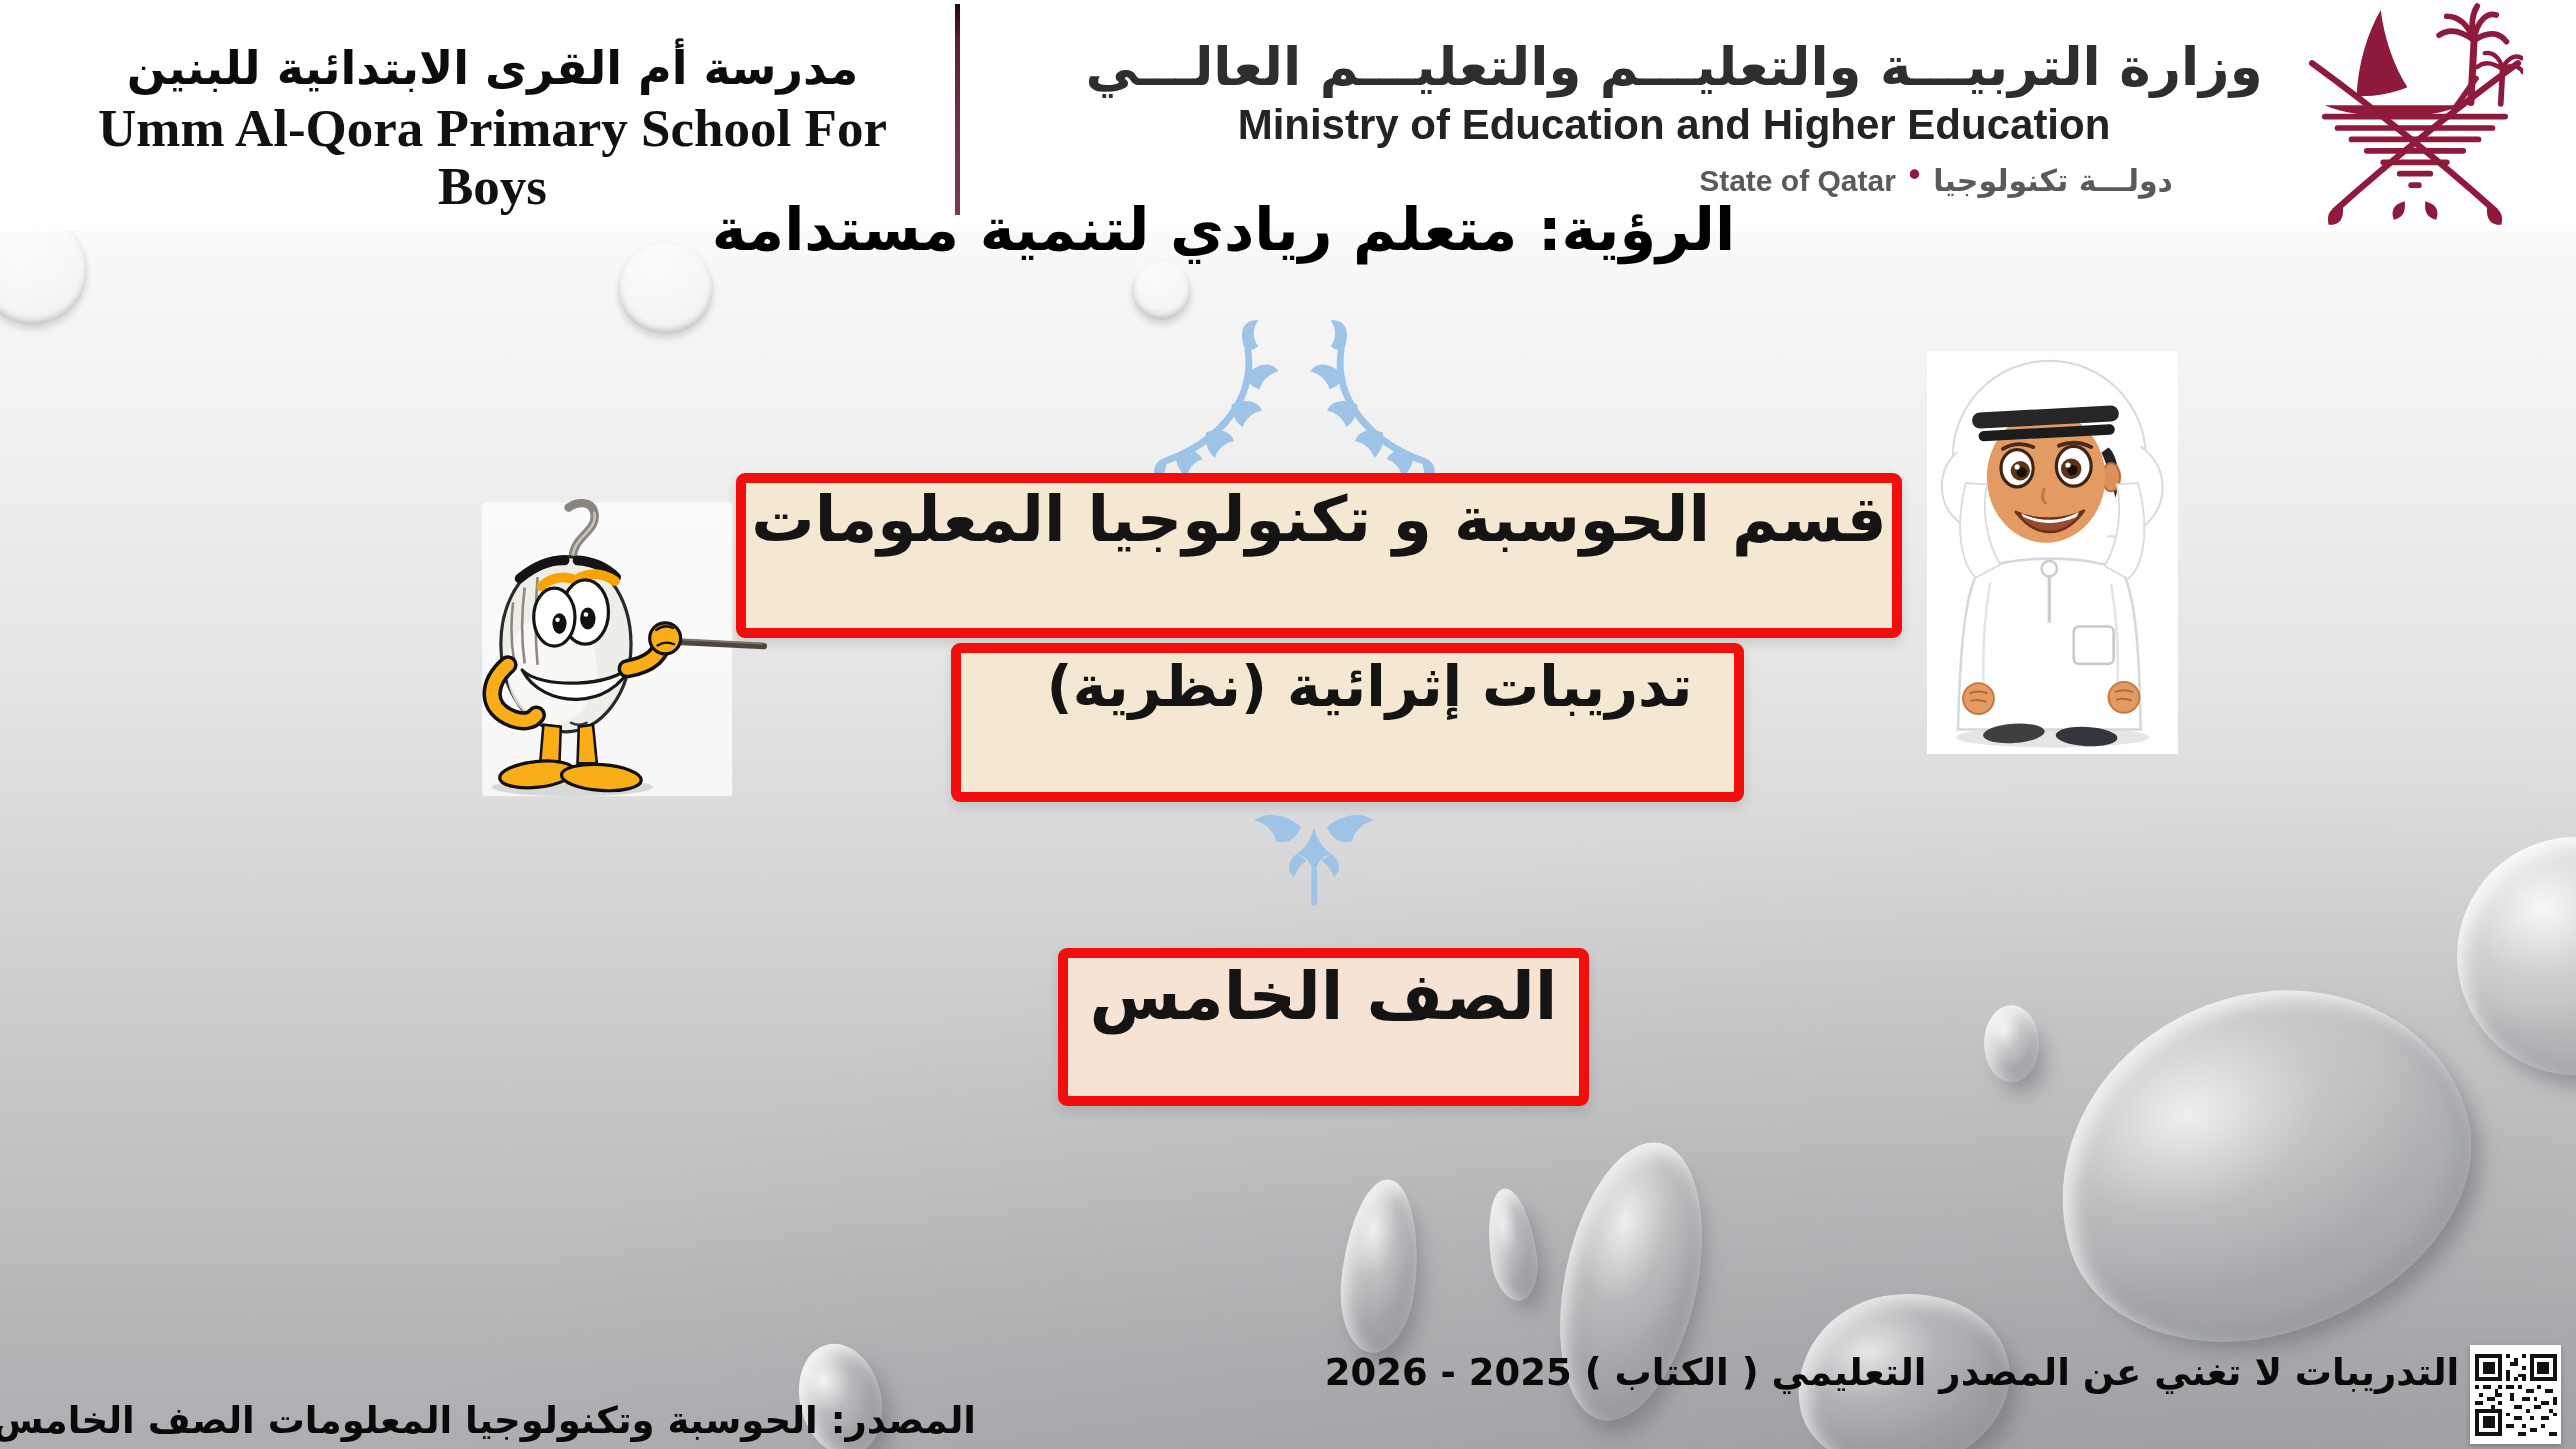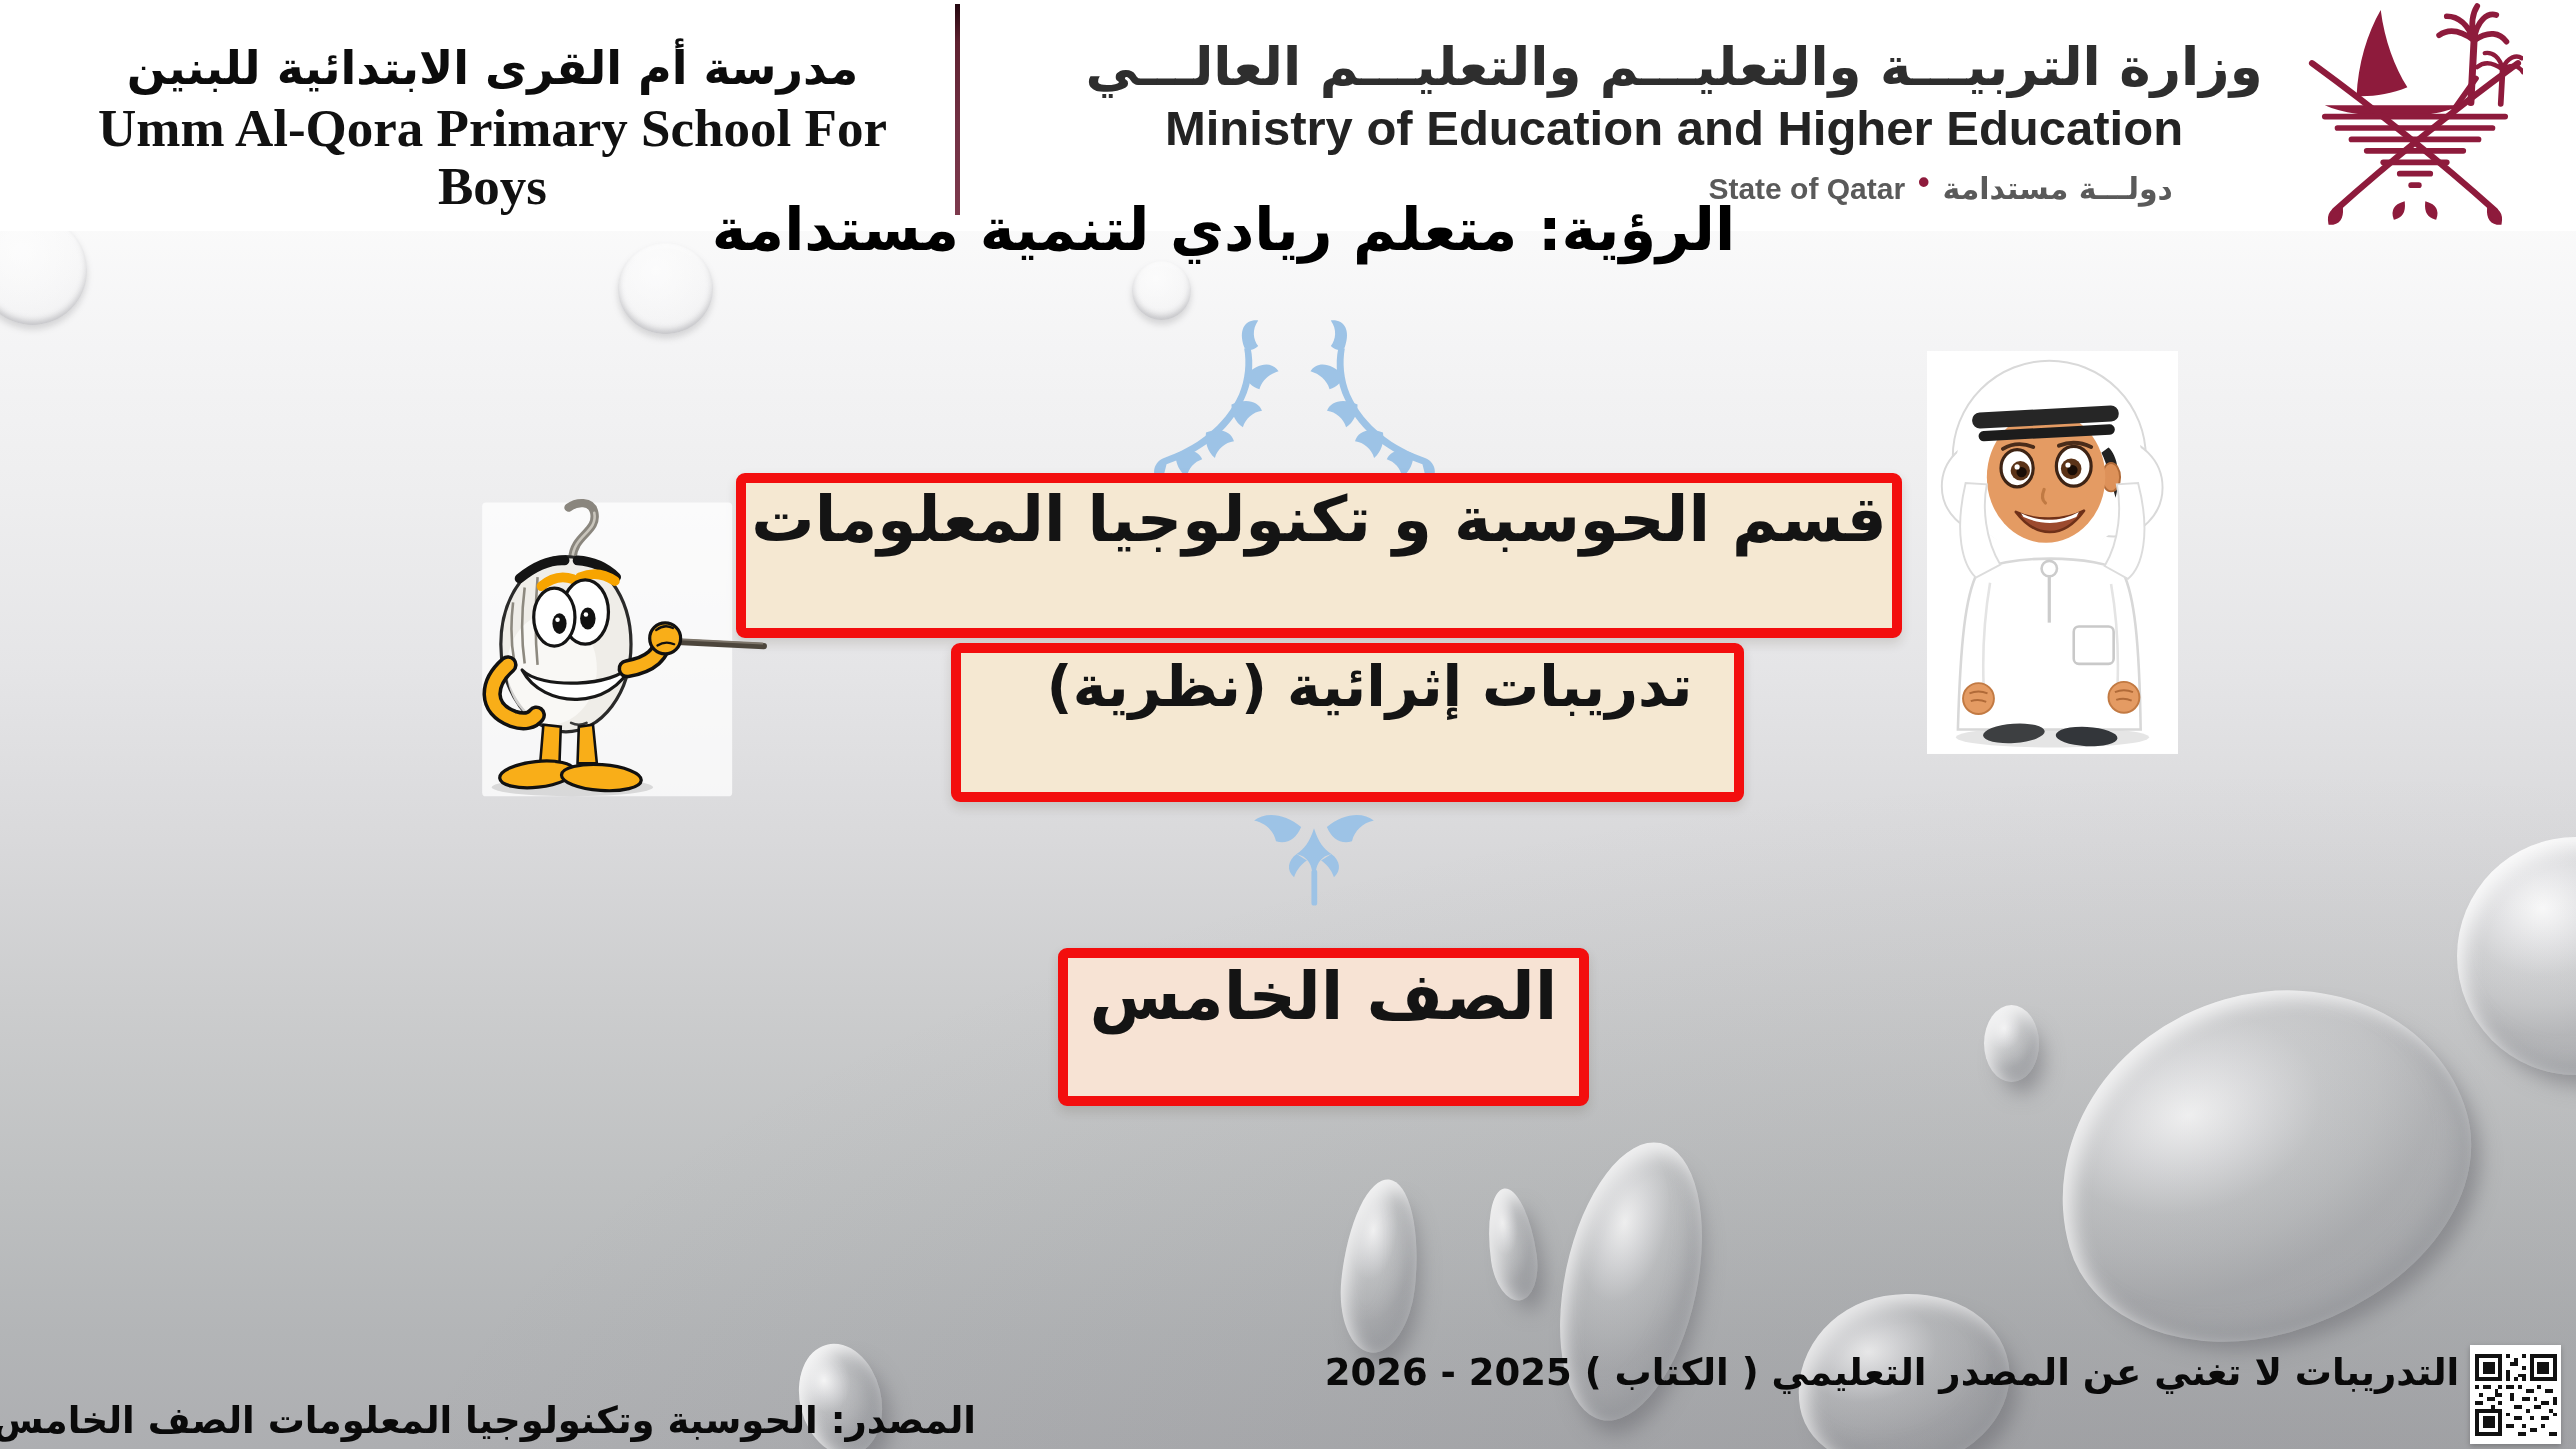--- a/index.html
+++ b/index.html
@@ -27,21 +27,21 @@
     background:radial-gradient(120% 95% at 88% 112%,rgba(88,88,94,.20),rgba(88,88,94,0) 62%);}
   
   .band{left:0;top:0;width:2576px;height:231px;background:#ffffff;z-index:2;}
   .school{left:61px;top:40px;width:863px;text-align:center;z-index:3;}
   .school-ar{font-size:46px;font-weight:700;color:#0c0c0c;direction:rtl;line-height:1.25;}
   .school-en{font-family:"Liberation Serif",serif;font-weight:700;font-size:53px;color:#111;line-height:1.1;margin-top:1.3px;}
   .divider{left:955px;top:3.9px;width:5.2px;height:211px;z-index:3;
     background:linear-gradient(180deg,#23070f 0%,#5e2130 18%,#713043 55%,#7d3a4d 100%);}
   .ministry{left:1030px;top:33px;width:1288px;text-align:center;z-index:3;}
   .ministry-ar{font-size:53px;font-weight:700;color:#2e2e2e;direction:rtl;line-height:1.3;}
-  .ministry-en{font-family:"Liberation Sans",sans-serif;font-weight:700;font-size:49px;color:#232323;line-height:1.05;margin-top:1.3px;}
+  .ministry-en{font-family:"Liberation Sans",sans-serif;font-weight:700;font-size:42px;color:#232323;line-height:1.05;margin-top:1.3px;}
   .stateline{margin-top:9px;text-align:right;padding-right:145px;font-size:30px;color:#5a5a5a;direction:ltr;}
   .stateline .en{font-family:"Liberation Sans",sans-serif;font-weight:700;}
   .stateline .dot{color:#8E1B3C;font-size:33px;vertical-align:3.9px;padding:0 9px;}
   .stateline .ar{font-weight:700;direction:rtl;}
   .emblem{left:2307px;top:1.3px;width:216px;height:254px;z-index:3;}
   
   .vision{left:676px;top:195px;width:1095px;text-align:center;z-index:3;
     font-size:59px;font-weight:700;color:#000;direction:rtl;white-space:nowrap;}
   
   .flourish-pair{left:1150px;top:317px;width:296px;height:185px;z-index:3;display:flex;gap:9px;}
@@ -90,21 +90,21 @@
   <div class="school-ar" dir="rtl">مدرسة أم القرى الابتدائية للبنين</div>
   <div class="school-en">Umm Al-Qora Primary School For Boys</div>
 </div>
 
 <div class="abs divider"></div>
 
 <div class="abs ministry">
   <div class="ministry-ar" dir="rtl">وزارة التربيـــة والتعليـــم والتعليـــم العالـــي</div>
   <div class="ministry-en">Ministry of Education and Higher Education</div>
   <div class="stateline">
-    <span class="en">State of Qatar</span><span class="dot">•</span><span class="ar" dir="rtl">دولـــة مستدامة</span>
+    <span class="en">State of Qatar</span><span class="dot">•</span><span class="ar" dir="rtl">دولـــة تكنولوجيا</span>
   </div>
 </div>
 
 <div class="abs emblem">
   <svg viewBox="0 0 340 400" width="216" height="254">
     <g fill="none" stroke="#8E1B3C" stroke-linecap="round">
       <path d="M78,150 C80,100 95,50 116,14 C122,62 138,104 158,136 C132,147 104,151 78,150 Z" fill="#8E1B3C" stroke="none"></path>
       <path d="M28,164 L240,164 C200,188 80,188 28,164 Z" fill="#8E1B3C" stroke="none"></path>
       <path d="M232,170 L266,122" stroke-width="9"></path>
       <path d="M258,160 L263,62" stroke-width="11"></path>

